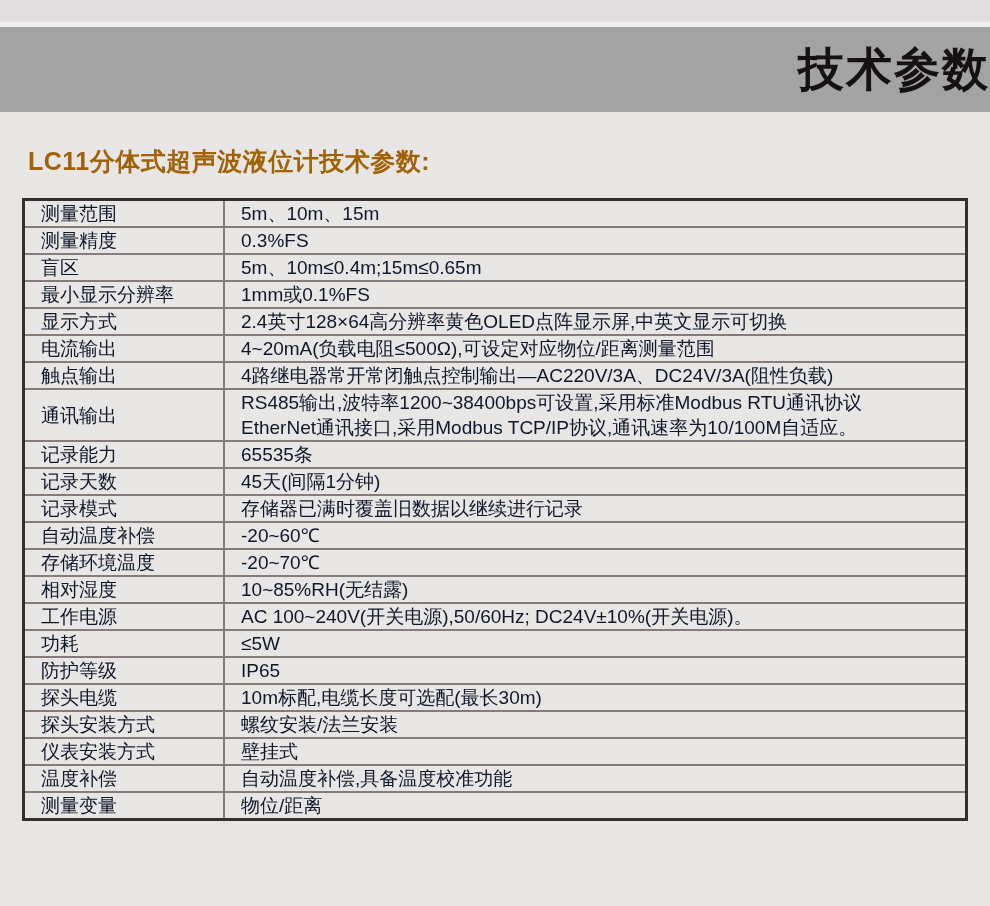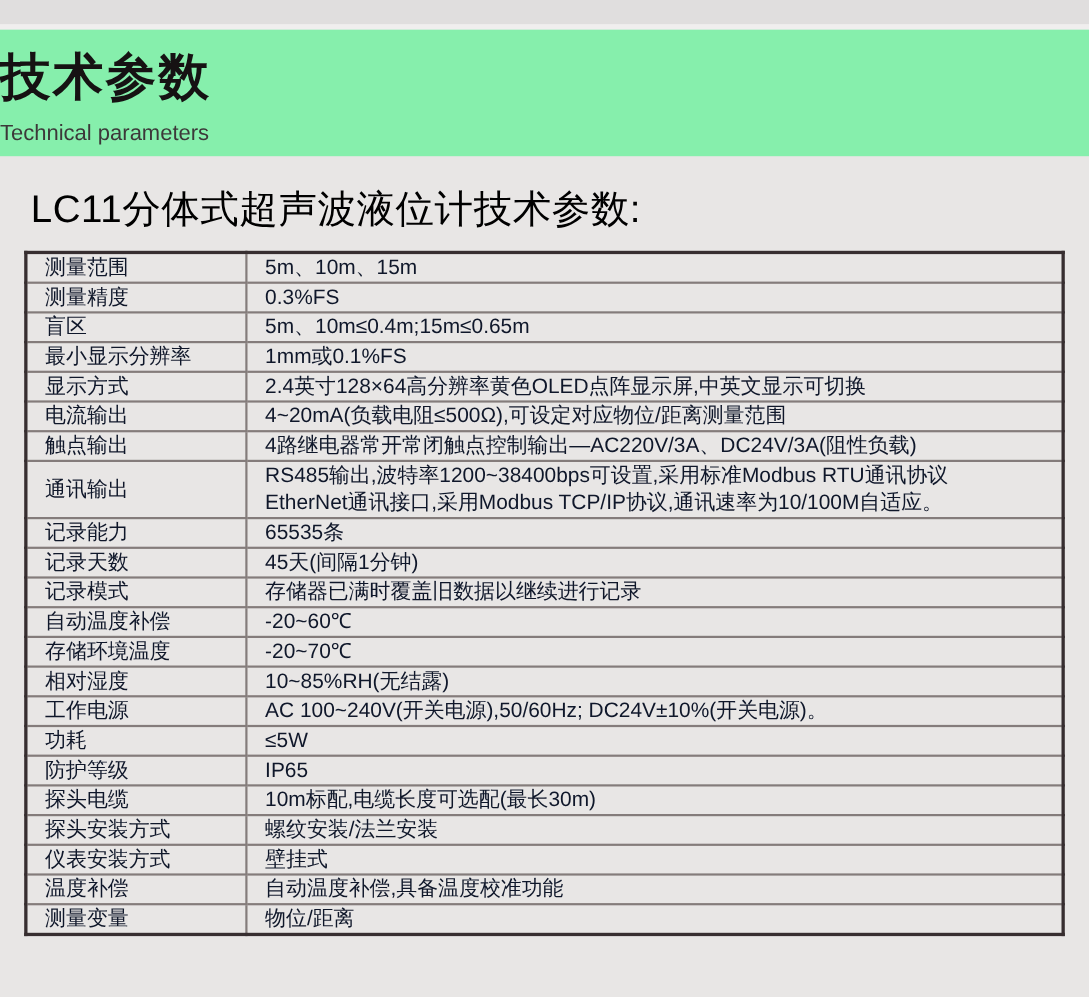--- a/index.html
+++ b/index.html
@@ -7,46 +7,46 @@
     width: 990px;
     height: 906px;
     background: #e8e6e5;
     font-family: "Liberation Sans", sans-serif;
     color: #3b3536;
     overflow: hidden;
   }
   .strip-top { height: 22px; background: #e0dede; }
   .strip-gap { height: 5px; background: #f0eeee; }
   .banner {
-    height: 115px;
-    background: #86efac;
-    text-align: left;
+    height: 85px;
+    background: #a3a3a3;
+    text-align: right;
     overflow: hidden;
   }
   .banner h1 {
     margin: 16px 0 0 0;
     font-size: 46px;
     line-height: 52px;
     font-weight: 700;
     letter-spacing: 2px;
     color: #161213;
   }
   .banner .subtitle {
     margin-top: 14px;
     font-size: 20px;
     line-height: 24px;
     font-weight: 400;
     color: #3c3839;
   }
   h2.section-heading {
     margin: 33px 0 0 28px;
-    font-size: 35px;
+    font-size: 25px;
     line-height: 32px;
-    font-weight: 400;
-    color: #000000;
+    font-weight: 700;
+    color: #a16207;
     letter-spacing: 0.5px;
   }
   table.params {
     border-collapse: collapse;
     table-layout: fixed;
     width: 946px;
     margin: 21px 0 0 22px;
     border: 3px solid #372e30;
     background: #e8e6e5;
   }

